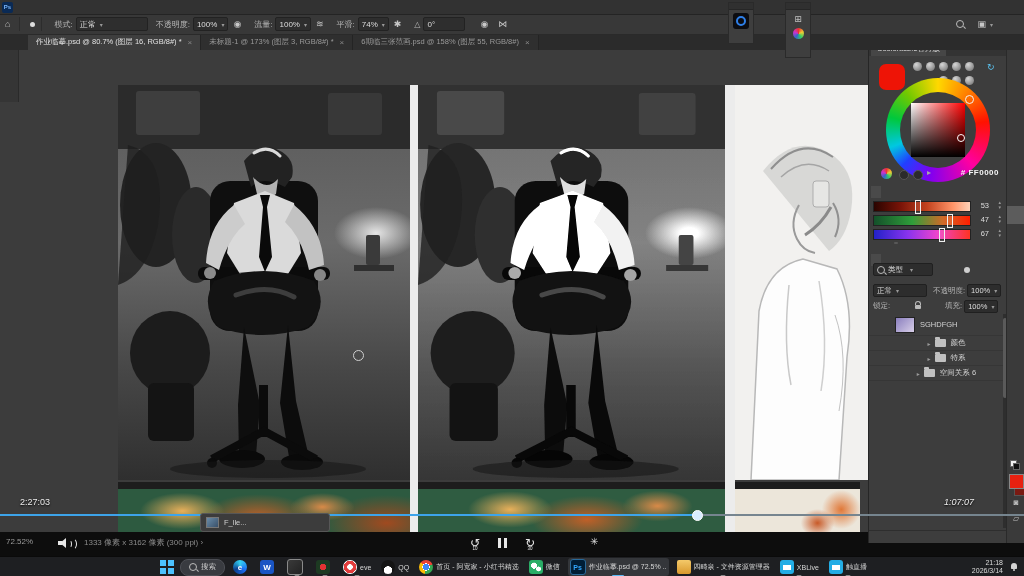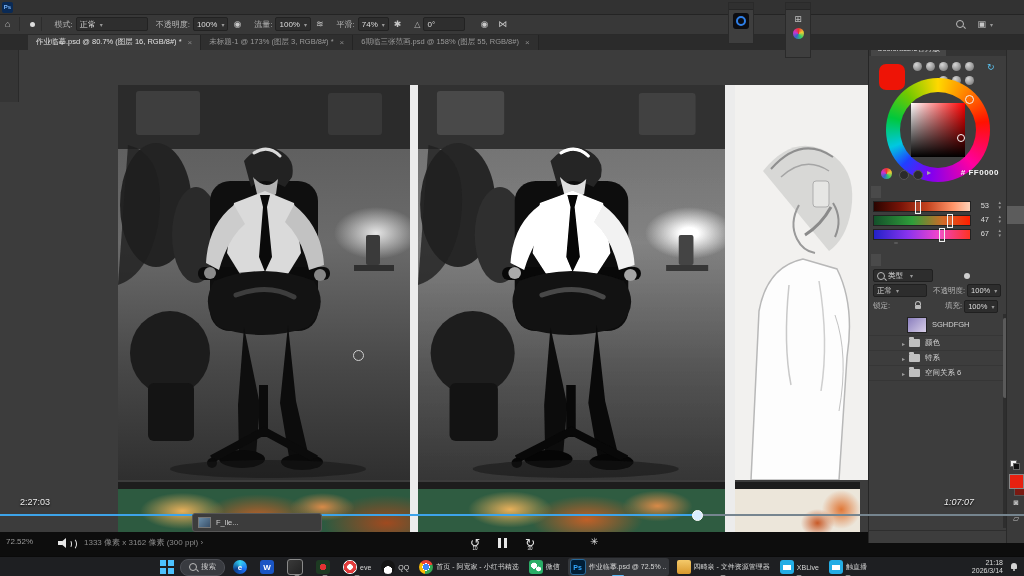--- a/index.html
+++ b/index.html
@@ -98,34 +98,34 @@
   .slider-row .stepper{position:absolute;right:2px;top:0;color:#999;font-size:5px;line-height:5px;text-align:center;}
   .s1 .bar{background:linear-gradient(90deg,#2a0400,#7a1408 28%,#c2421e 55%,#ff9468 82%,#ffd2b8);}
   .s2 .bar{background:linear-gradient(90deg,#14502a,#2f9e3a 40%,#d06a28 72%,#ff1e00);}
   .s3 .bar{background:linear-gradient(90deg,#2222c8,#8833ee 35%,#ee44cc 66%,#ff3322);}
   #mode-row{position:absolute;left:4px;top:202px;display:flex;gap:3px;}
   .mode-chip{color:#b8b8b8;font-size:6.5px;padding:1px 2px;border-radius:2px;}
   .mode-chip.active{background:#585858;color:#fff;}
   
   #layer-tabs{position:absolute;left:2px;top:214px;}
   .frow{position:absolute;left:0;width:138px;display:flex;align-items:center;}
-  #filter-row{top:229px;height:13px;align-items:center;}
+  #filter-row{top:223px;height:13px;align-items:center;}
   .sel-box{background:#2d2d2d;border:1px solid #202020;border-radius:2px;height:11px;display:inline-flex;
            align-items:center;padding:0 3px;color:#ddd;}
   .ficon,.licon{color:#b0b0b0;font-size:7px;margin-left:5px;}
   .toggle-dot{width:6px;height:6px;border-radius:50%;background:#cfcfcf;margin-left:6px;}
   #blend-row{top:244px;height:13px;}
   #lock-row{top:260px;height:12px;}
   .k-lock-all-icon{display:inline-block;}
   .k-lock-all-icon::before{content:"";display:block;width:4px;height:3px;border:1px solid #bbb;border-bottom:none;
         border-radius:3px 3px 0 0;margin:0 auto;}
   .k-lock-all-icon::after{content:"";display:block;width:6px;height:4px;background:#bbb;border-radius:1px;}
   #layer-list{position:absolute;left:0;top:274px;width:134px;height:214px;overflow:hidden;}
-  .lrow{display:flex;align-items:center;height:21px;border-bottom:1px solid #363636;padding-left:20px;}
-  .lrow.group{height:14px;}
+  .lrow{display:flex;align-items:center;height:21px;border-bottom:1px solid #363636;padding-left:8px;}
+  .lrow.group{height:14px;justify-content:center;}
   .lrow.child{padding-left:16px;}
   .eyebox{width:13px;display:flex;justify-content:center;align-items:center;flex:none;}
   .thumb{width:18px;height:14px;margin:0 5px;flex:none;border:1px solid #222;
          background:linear-gradient(135deg,var(--t1,#777),var(--t2,#333));}
   .arrow{display:none;color:#9a9a9a;font-size:6px;width:7px;flex:none;}
   .lrow.group .arrow{display:block;}
   .folder{display:none;width:11px;height:8px;background:#c0c0c0;border-radius:1px;position:relative;
           margin-right:5px;flex:none;}
   .folder::before{content:"";position:absolute;left:0;top:-2px;width:5px;height:2px;background:#c0c0c0;border-radius:1px 1px 0 0;}
   .lrow.group .folder{display:block;}
@@ -147,21 +147,21 @@
   .tool-extra{position:absolute;left:0;width:18px;text-align:center;color:#bdbdbd;font-size:8px;}
   
   #vbar{left:0;top:532px;width:1024px;height:24px;background:#0d0d0d;z-index:3;}
   #pbar{left:0;top:514px;width:1024px;height:2px;z-index:8;
         background:linear-gradient(90deg,#3da4ea 0,#3da4ea var(--progress),#76858f var(--progress));}
   #phandle{top:510px;left:var(--progress);width:9px;height:9px;margin-left:-4px;border-radius:50%;
            background:#d8ecff;border:1px solid #fff;z-index:9;}
   .vtime{color:#ececec;font-size:9px;z-index:9;text-shadow:0 1px 2px #000;}
   #vtime-cur{left:20px;top:497px;}
   #vtime-end{left:944px;top:497px;font-style:italic;}
-  #filechip{left:192px;top:513px;width:128px;height:17px;background:#3c3c3c;border:1px solid #575757;border-radius:3px;
+  #filechip{left:200px;top:513px;width:128px;height:17px;background:#3c3c3c;border:1px solid #575757;border-radius:3px;
             display:flex;align-items:center;z-index:9;}
   #filechip .fc-ic{width:11px;height:9px;margin:0 5px;background:linear-gradient(135deg,#6a8ca8,#39506a);border:1px solid #777;}
   #filechip .fc-tx{color:#cfcfcf;font-size:7.5px;}
   #osd-controls{left:470px;top:535px;width:110px;height:16px;display:flex;align-items:center;gap:18px;z-index:9;}
   .osd-seek{position:relative;color:#e8e8e8;font-size:12px;line-height:12px;}
   .osd-seek .num{position:absolute;left:50%;top:6px;transform:translateX(-50%);font-size:4.5px;color:#e8e8e8;}
   #osd-pause{display:flex;gap:3px;}
   #osd-pause i{width:3px;height:10px;background:#e8e8e8;display:block;}
   #osd-sun{left:590px;top:536px;color:#d8d8d8;font-size:10px;z-index:9;}
   #spk{left:58px;top:538px;z-index:9;width:18px;height:10px;}

